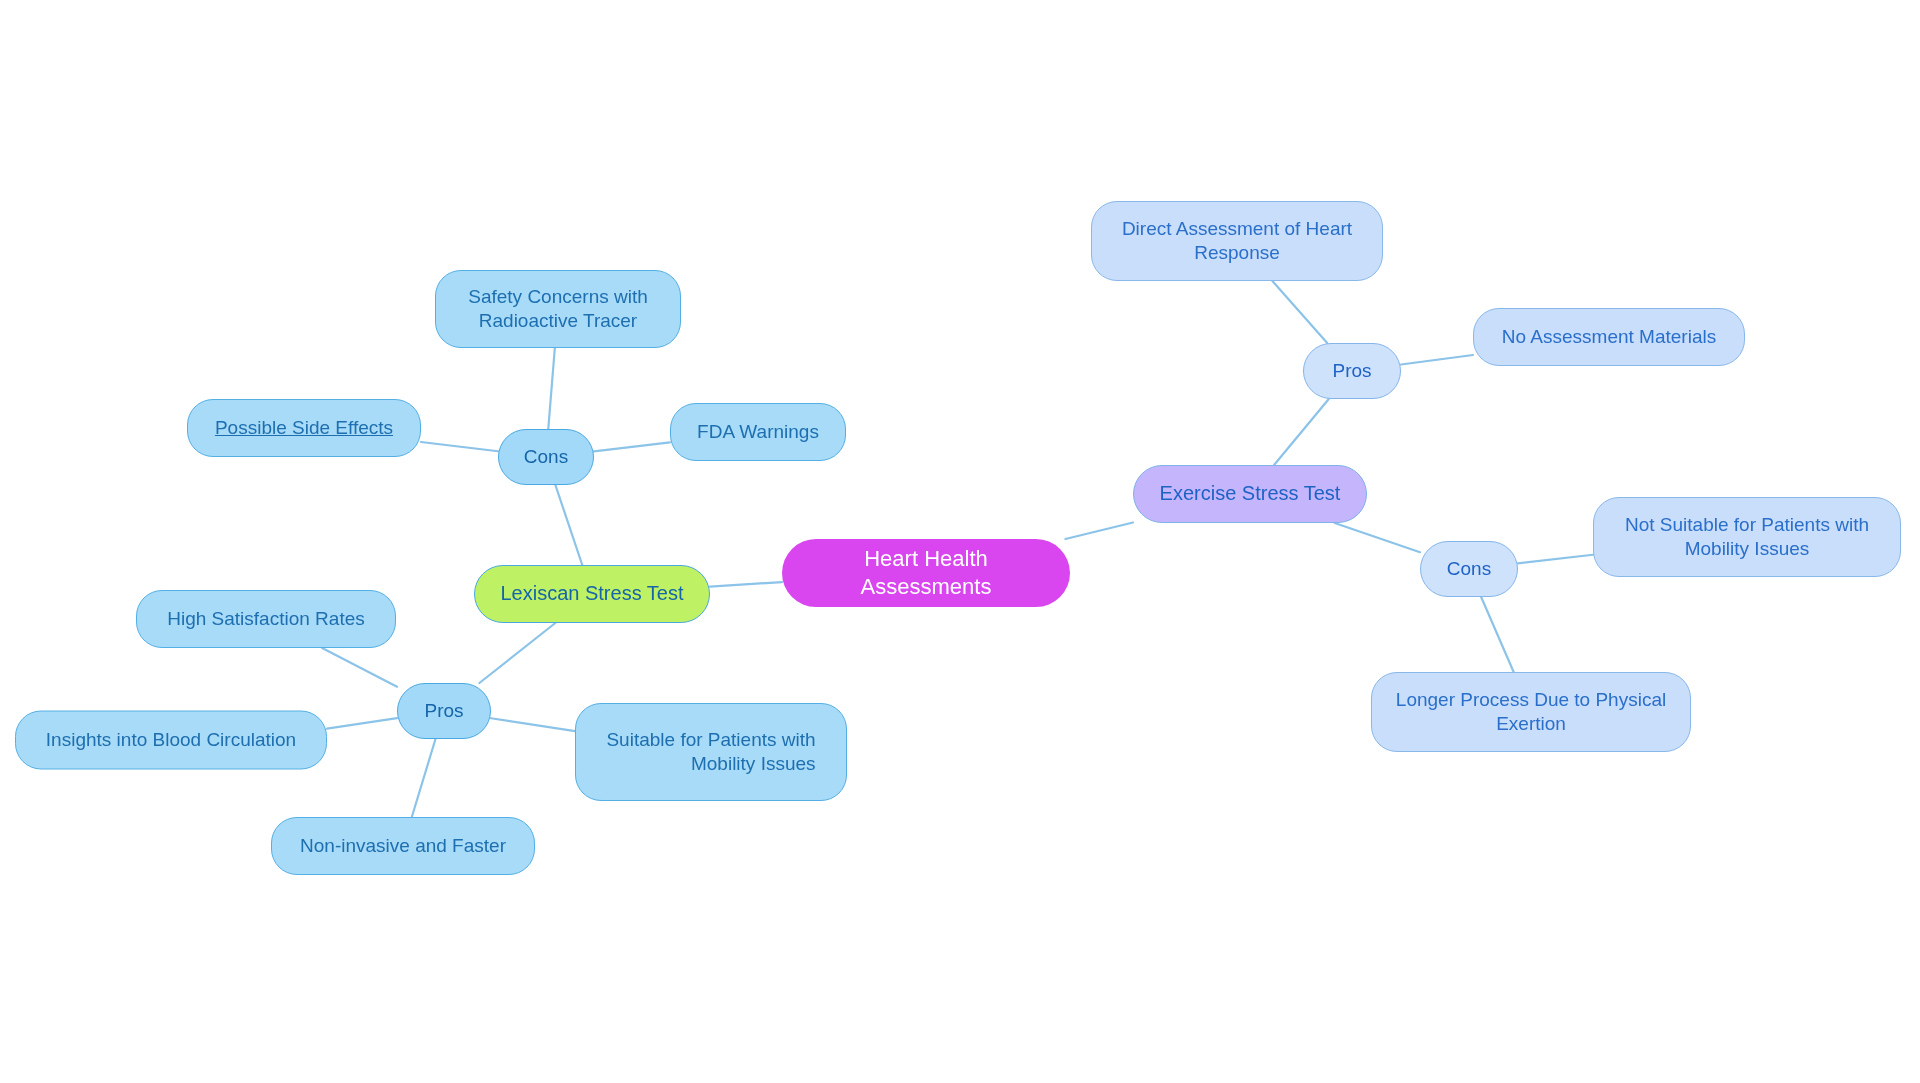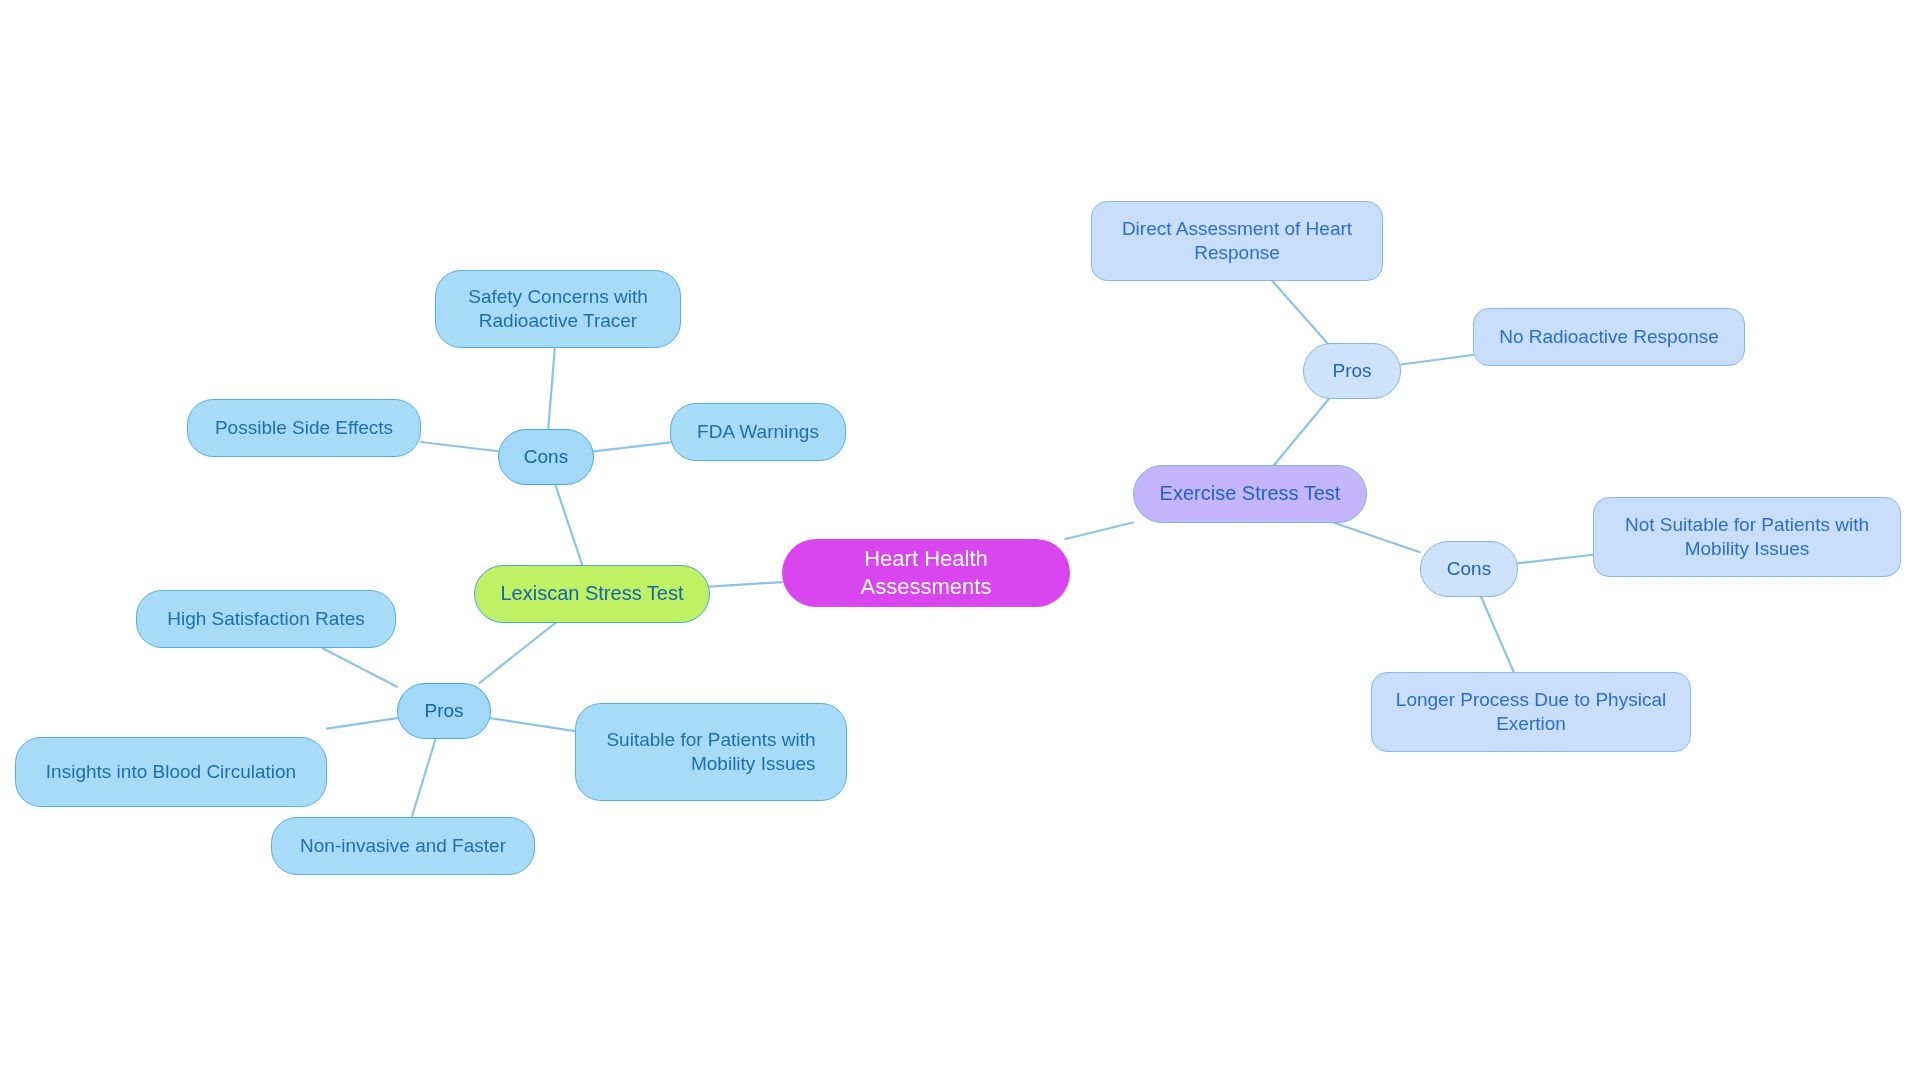--- a/index.html
+++ b/index.html
@@ -87,21 +87,21 @@
     border: 1.6px solid #83b5e9;
     color: #1e63c4;
     border-radius: 40px;
     font-size: 19px;
     padding: 0 20px;
   }
   .node.leaf-right {
     background: #c9deFB;
     border: 1.6px solid #89b8ea;
     color: #2a6fc9;
-    border-radius: 16px;
+    border-radius: 26px;
     font-size: 19px;
     padding: 0 20px;
   }
 </style>
 </head>
 <body>
 
 <div id="mindmap">
   <svg id="edges" viewBox="0 0 1920 1083" preserveAspectRatio="none">
       <line x1="782" y1="582.0538922155689" x2="710" y2="586.5808383233533" stroke="#8cc3e8" stroke-width="2.2" stroke-linecap="round"></line>
@@ -122,31 +122,31 @@
       <line x1="1518" y1="563.3597122302158" x2="1593" y2="554.726618705036" stroke="#8cc3e8" stroke-width="2.2" stroke-linecap="round"></line>
       <line x1="1481.13986013986" y1="597" x2="1513.6573426573427" y2="672" stroke="#8cc3e8" stroke-width="2.2" stroke-linecap="round"></line>
     </svg>
   <div id="node-layer">
       <div class="node root" style="left: 926px; top: 573px; width: 288px; height: 68px;">Heart Health Assessments</div>
       <div class="node branch-left" style="left: 592px; top: 594px; width: 236px; height: 58px;">Lexiscan Stress Test</div>
       <div class="node sub-left" style="left: 546px; top: 457px; width: 96px; height: 56px;">Cons</div>
       <div class="node sub-left" style="left: 444px; top: 711px; width: 94px; height: 56px;">Pros</div>
       <div class="node leaf-left" style="left: 558px; top: 309px; width: 246px; height: 78px;">Safety Concerns with
 Radioactive Tracer</div>
-      <div class="node leaf-left" style="left: 304px; top: 428px; width: 234px; height: 58px;">Possible Side Effects</div>
+      <div class="node leaf-left" style="left: 304px; top: 428px; width: 234px; height: 58px; text-decoration: underline;">Possible Side Effects</div>
       <div class="node leaf-left" style="left: 758px; top: 432px; width: 176px; height: 58px;">FDA Warnings</div>
       <div class="node leaf-left" style="left: 266px; top: 619px; width: 260px; height: 58px;">High Satisfaction Rates</div>
-      <div class="node leaf-left" style="left: 171px; top: 772px; width: 312px; height: 70px;">Insights into Blood Circulation</div>
+      <div class="node leaf-left" style="left: 171px; top: 740px; width: 312px; height: 59px;">Insights into Blood Circulation</div>
       <div class="node leaf-left" style="left: 403px; top: 846px; width: 264px; height: 58px;">Non-invasive and Faster</div>
       <div class="node leaf-left" style="left: 711px; top: 752px; width: 272px; height: 98px; text-align: right;">Suitable for Patients with
 Mobility Issues</div>
       <div class="node branch-right" style="left: 1250px; top: 494px; width: 234px; height: 58px;">Exercise Stress Test</div>
       <div class="node sub-right" style="left: 1352px; top: 371px; width: 98px; height: 56px;">Pros</div>
       <div class="node sub-right" style="left: 1469px; top: 569px; width: 98px; height: 56px;">Cons</div>
       <div class="node leaf-right" style="left: 1237px; top: 241px; width: 292px; height: 80px;">Direct Assessment of Heart
 Response</div>
-      <div class="node leaf-right" style="left: 1609px; top: 337px; width: 272px; height: 58px;">No Radioactive Response</div>
+      <div class="node leaf-right" style="left: 1609px; top: 337px; width: 272px; height: 58px;">No Assessment Materials</div>
       <div class="node leaf-right" style="left: 1747px; top: 537px; width: 308px; height: 80px;">Not Suitable for Patients with
 Mobility Issues</div>
       <div class="node leaf-right" style="left: 1531px; top: 712px; width: 320px; height: 80px;">Longer Process Due to Physical
 Exertion</div>
     </div>
 </div>
 
 </body></html>

